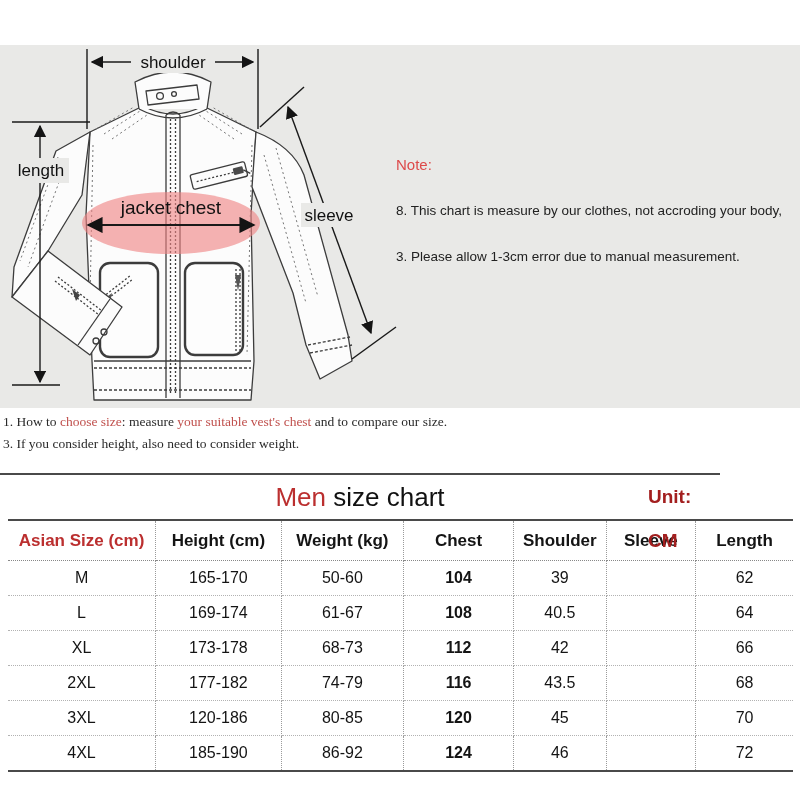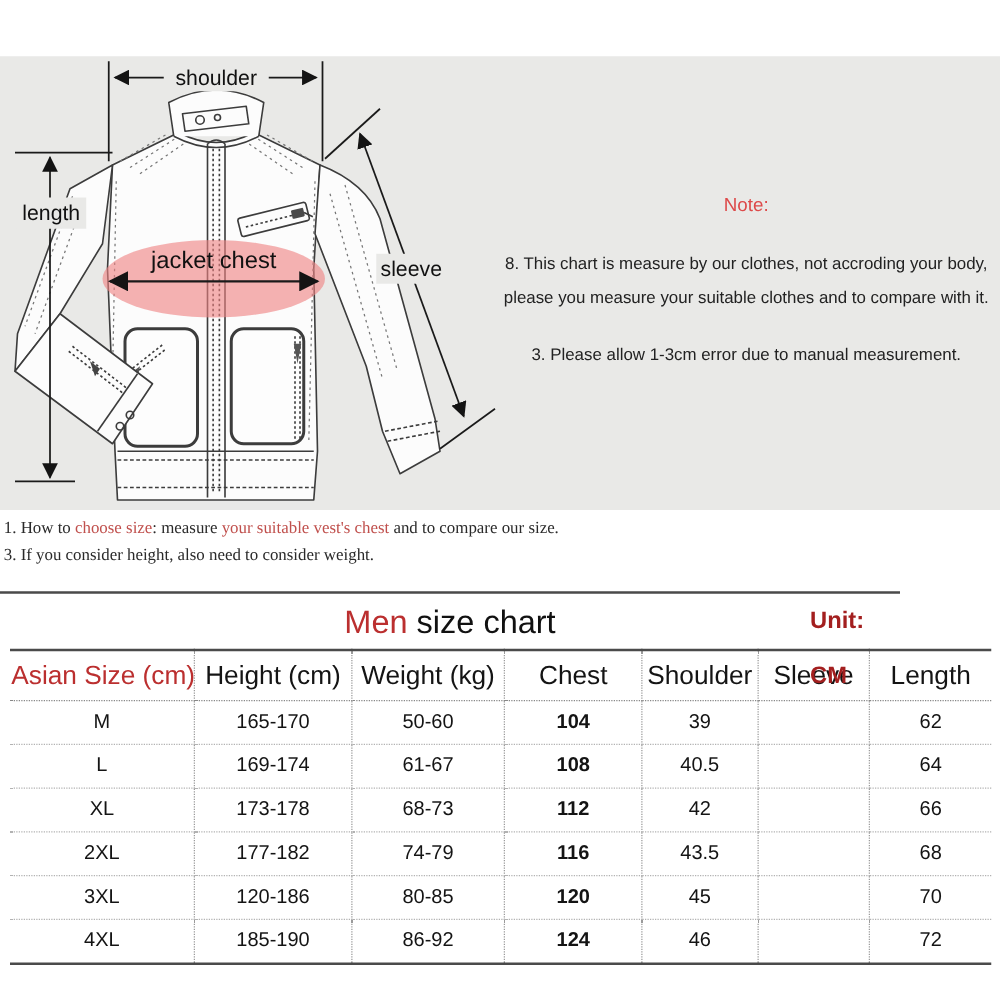--- a/index.html
+++ b/index.html
@@ -17,21 +17,21 @@
   .diagram{position:absolute;left:0;top:0;width:400px;height:363px;}
   svg text{font-family:"Liberation Sans","DejaVu Sans",sans-serif;}
   .dlabel{font-size:17px;fill:#111;}
   .dlabel-big{font-size:19px;fill:#111;}
   .chest-ellipse{fill:var(--ellipse_color,#ef8282);opacity:.62;}
   .labelbg{fill:var(--panel_bg,#e9e9e7);}
   .notes{
     position:absolute;left:396px;top:106px;width:402px;
     font-size:13.5px;line-height:27px;color:#222;
   }
-  .notes p{margin:0 0 19px 0;white-space:nowrap;text-align:center;}
+  .notes p{margin:0 0 19px 0;white-space:nowrap;}
   .note-title{color:var(--red,#dd4a4a);font-size:15px;margin:0 0 33px 2px;}
   .notes .red, .note-red{color:var(--red,#dd4a4a);}
   
   .tips{
     position:absolute;top:411px;left:3px;width:797px;
     font-size:13.5px;line-height:21.5px;color:#2a2a2a;
   }
   .tips p{margin:0;white-space:nowrap;font-family:Liberation Serif, serif;}
   .tips .red{color:var(--red_soft,#c0504d);}
   
@@ -45,21 +45,21 @@
   .chart-title .red{color:var(--red_title,#bb2f2f);}
   .unit{
     position:absolute;left:648px;top:0;height:44px;line-height:44px;
     font-size:19px;font-weight:bold;color:var(--red_dark,#a31f1f);
   }
   table.size{
     width:785px;margin-left:8px;border-collapse:collapse;table-layout:fixed;
     border-top:2px solid #4a4a4a;border-bottom:2px solid #4a4a4a;
   }
   table.size th{
-    height:37px;font-weight:400;font-size:21px;color:#141414;
+    height:37px;font-weight:700;font-size:17px;color:#141414;
     border-bottom:1px dotted #888;white-space:nowrap;
   }
   table.size th.red{color:var(--red_title,#c23737);}
   table.size td{
     height:32px;text-align:center;font-size:16px;color:#141414;
     border-bottom:1px dotted #b2b2b2;white-space:nowrap;
   }
   table.size th:not(:last-child), table.size td:not(:last-child){
     border-right:1px dotted #9a9a9a;
   }
@@ -160,21 +160,21 @@
       <text class="dlabel" x="173" y="23" text-anchor="middle">shoulder</text>
       <rect class="labelbg" x="13" y="113" width="56" height="25"></rect>
       <text class="dlabel" x="41" y="131" text-anchor="middle">length</text>
       <text class="dlabel-big" x="171" y="169" text-anchor="middle">jacket chest</text>
       <rect class="labelbg" x="301" y="158" width="56" height="24"></rect>
       <text class="dlabel" x="329" y="176" text-anchor="middle">sleeve</text>
     </svg>
 
     <div class="notes">
       <p class="note-title">Note:</p>
-      <p><span>8. This chart is measure by our clothes, not accroding your body,</span><br><span>please you measure your suitable clothes and to compare with it.</span></p>
+      <p><span>8. This chart is measure by our clothes, not accroding your body,</span><br></p>
       <p><span>3. Please allow 1-3cm error due to manual measurement.</span></p>
     </div>
   </div>
 
   <div class="tips">
     <p><span>1. How to </span><span class="red">choose size</span><span>: measure </span><span class="red">your suitable vest's chest</span><span> and to compare our size.</span></p>
     <p><span>3. If you consider height, also need to consider weight.</span></p>
   </div>
 
   <div class="chart">

